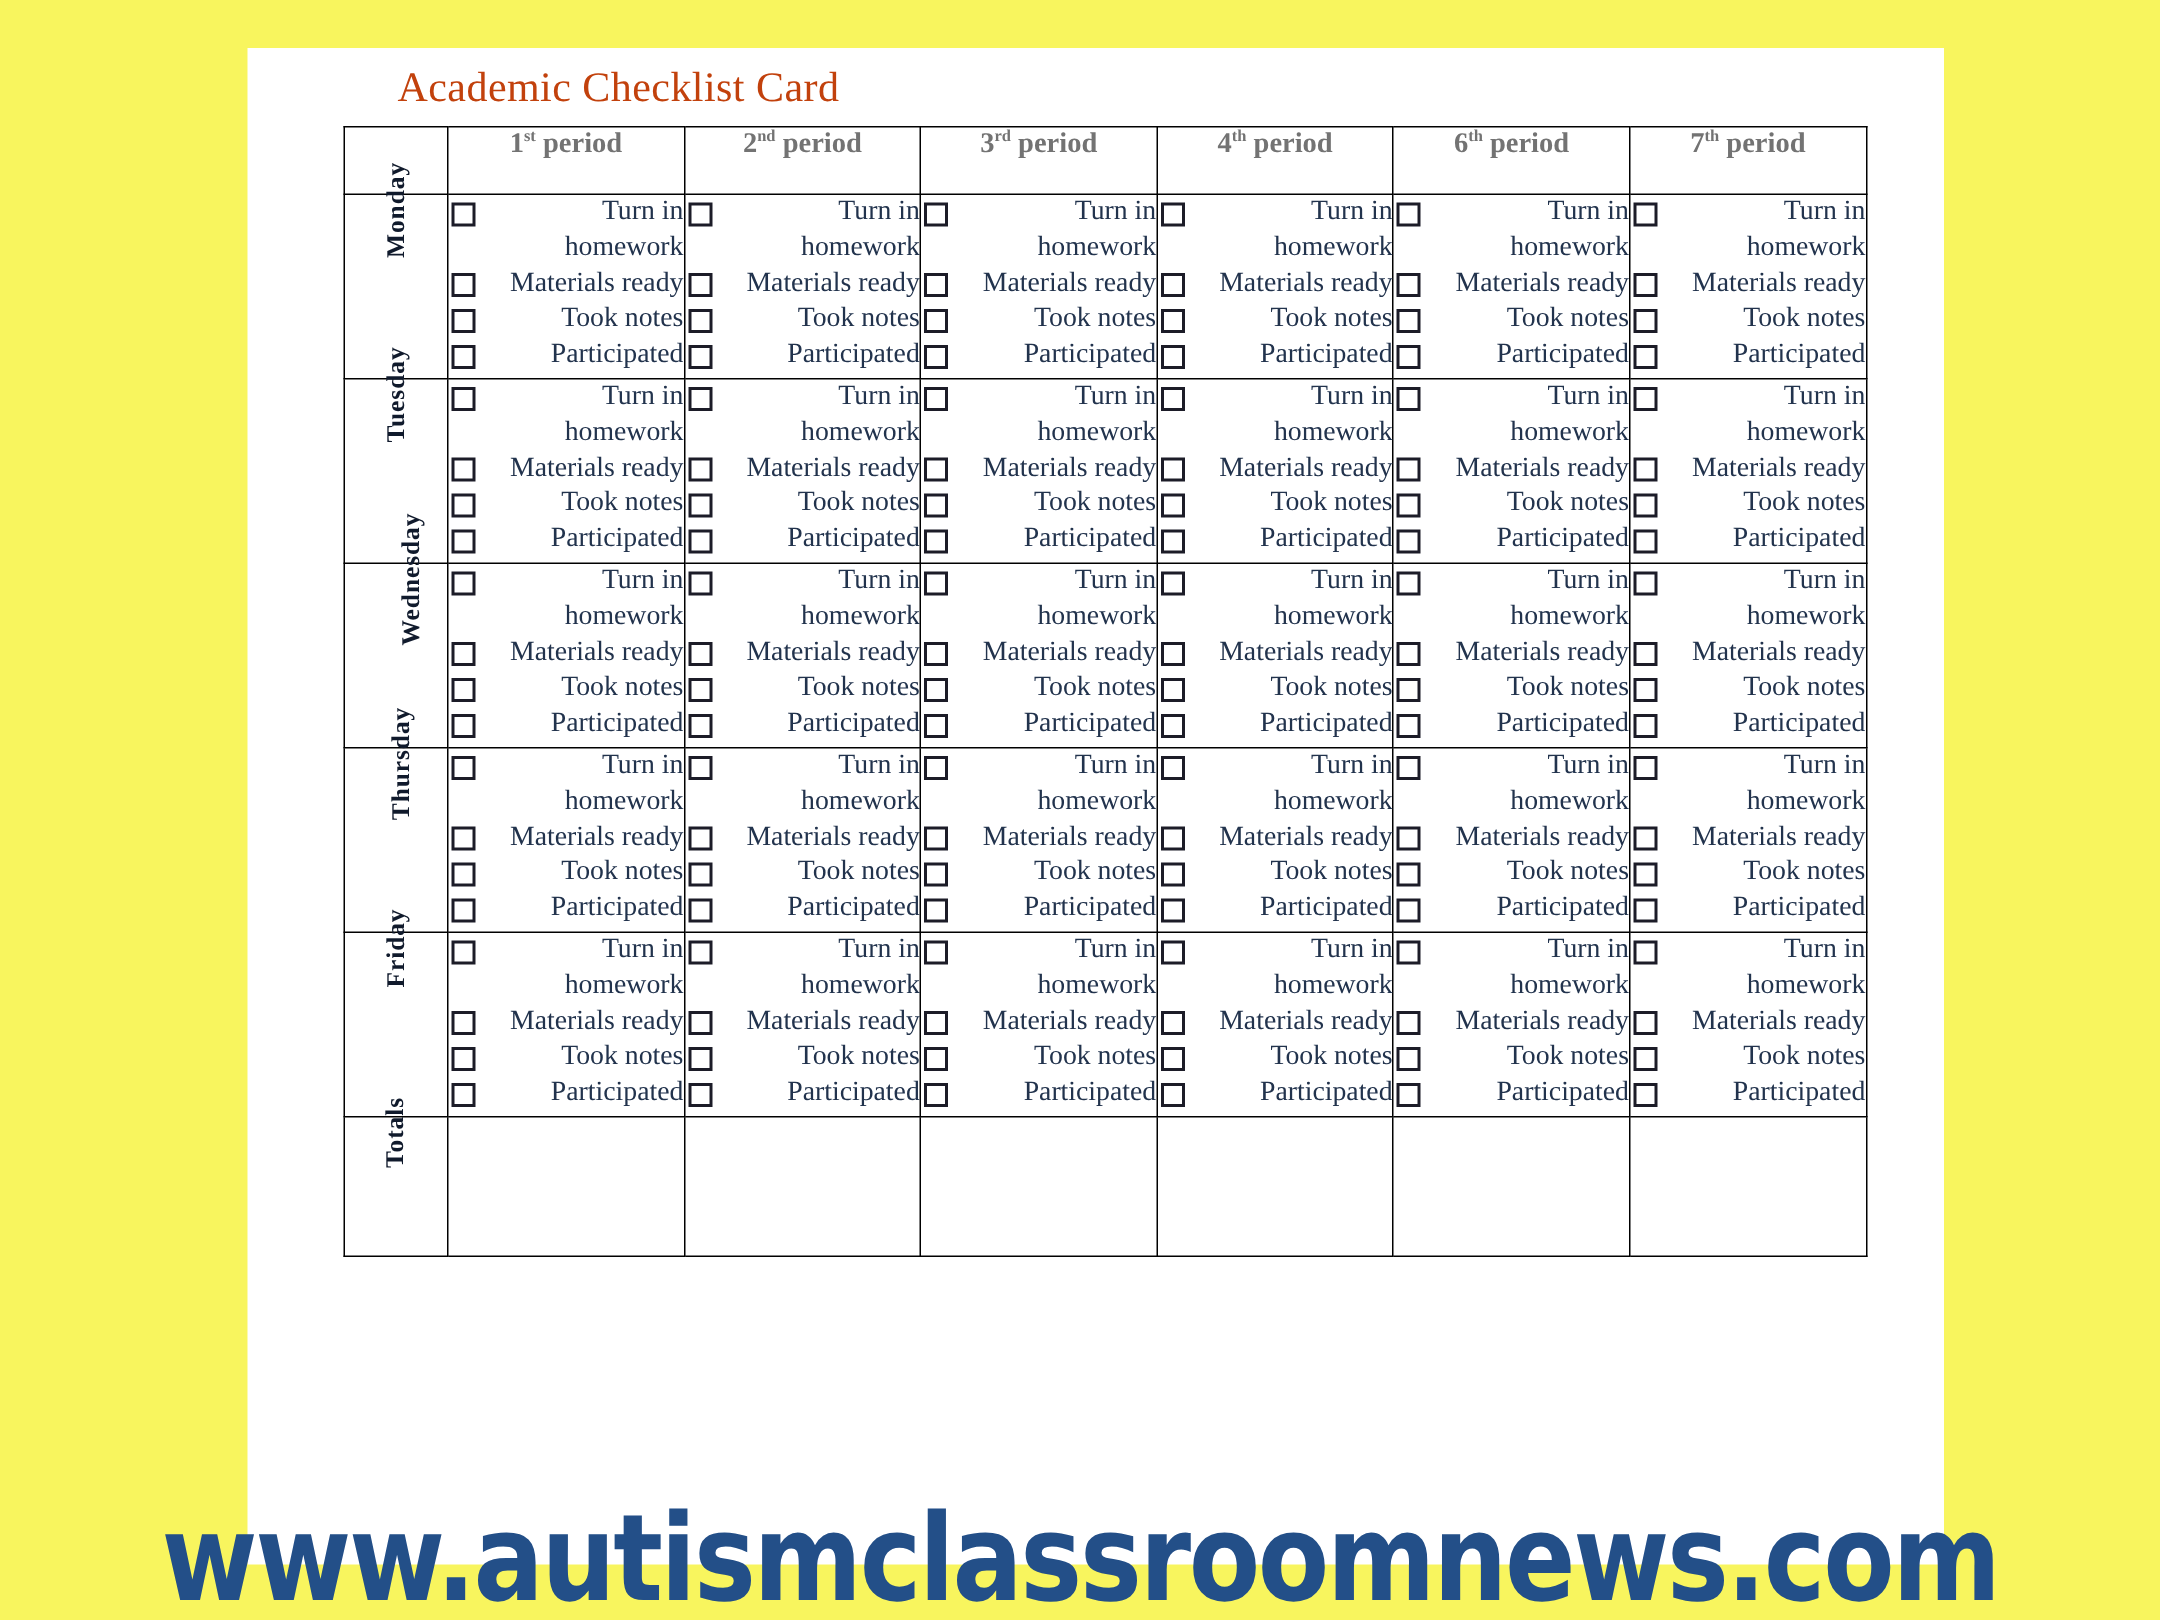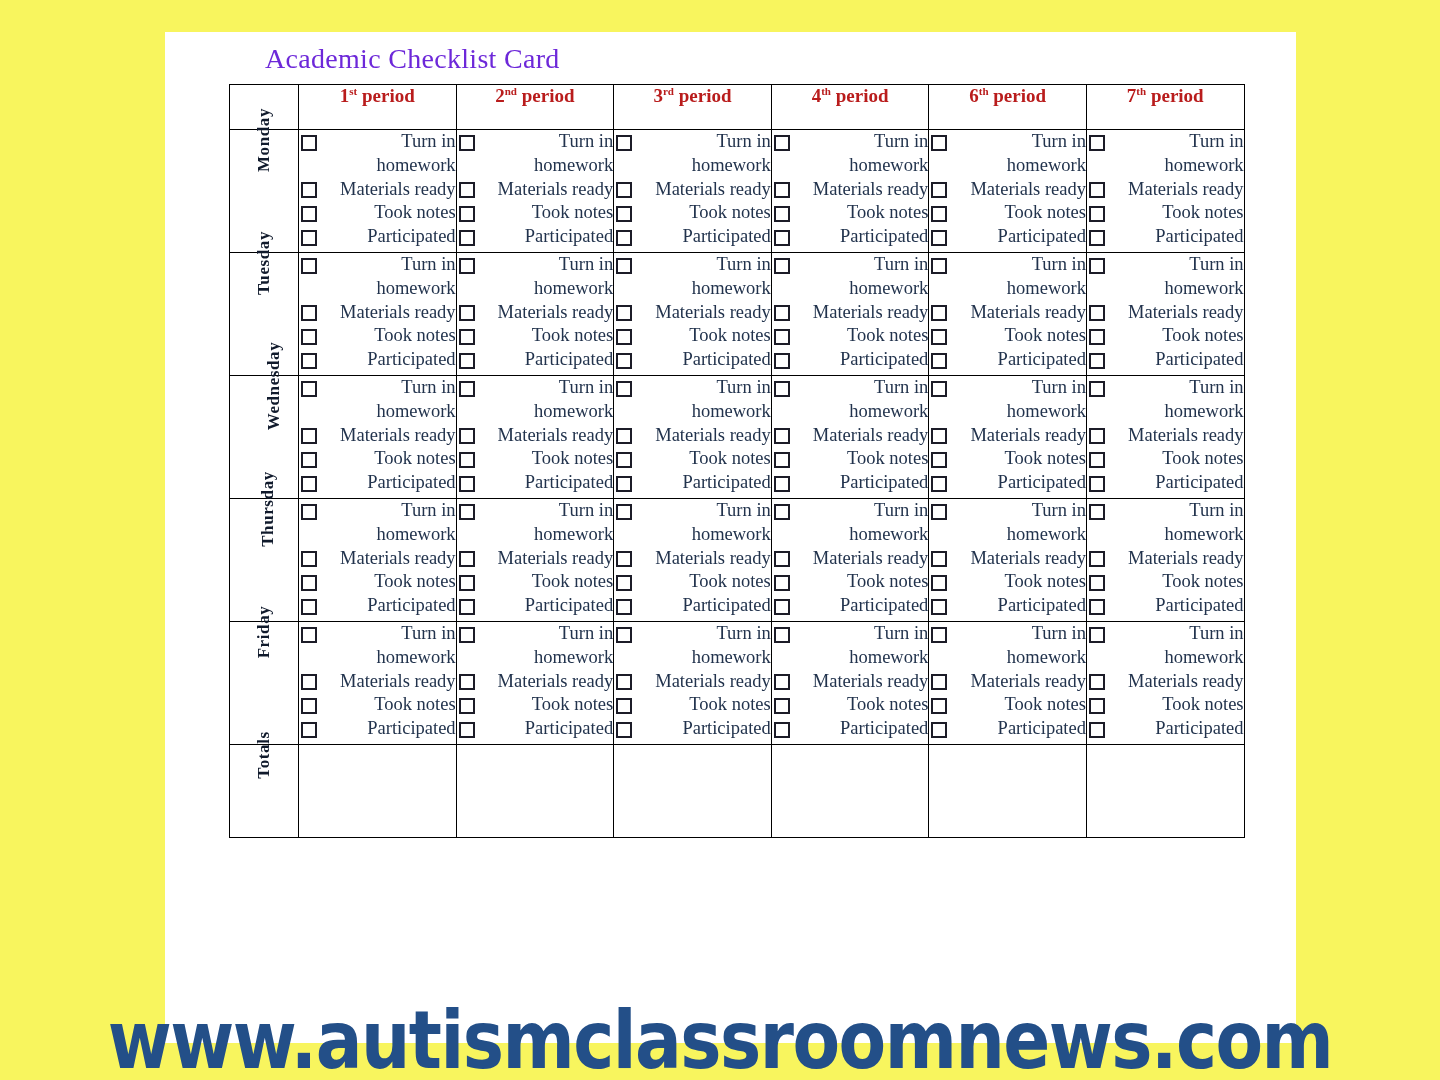--- a/index.html
+++ b/index.html
@@ -29,21 +29,21 @@
     height: 1011px;
     background: #ffffff;
   }
 
   .card-title {
     position: absolute;
     left: 100px;
     top: 11px;
     font-family: "Liberation Serif", serif;
     font-size: 28px;
-    color: #6d28d9;
+    color: #c2410c;
     letter-spacing: 0.3px;
     white-space: nowrap;
   }
 
   
   table.checklist {
     position: absolute;
     left: 64px;
     top: 52px;
     width: 1015px;
@@ -59,21 +59,21 @@
 
   col.daycol { width: 69px; }
   col.periodcol { width: 157.6px; }
 
   thead th {
     height: 44px;
     text-align: center;
     vertical-align: middle;
     font-size: 19px;
     font-weight: bold;
-    color: #b91c1c;
+    color: #737373;
     font-family: "Liberation Serif", serif;
     margin-left: 12px;
   }
   thead th.corner { border: 1.6px solid #000000; }
   thead th sup {
     font-size: 11px;
     vertical-align: super;
     line-height: 0;
   }
 

